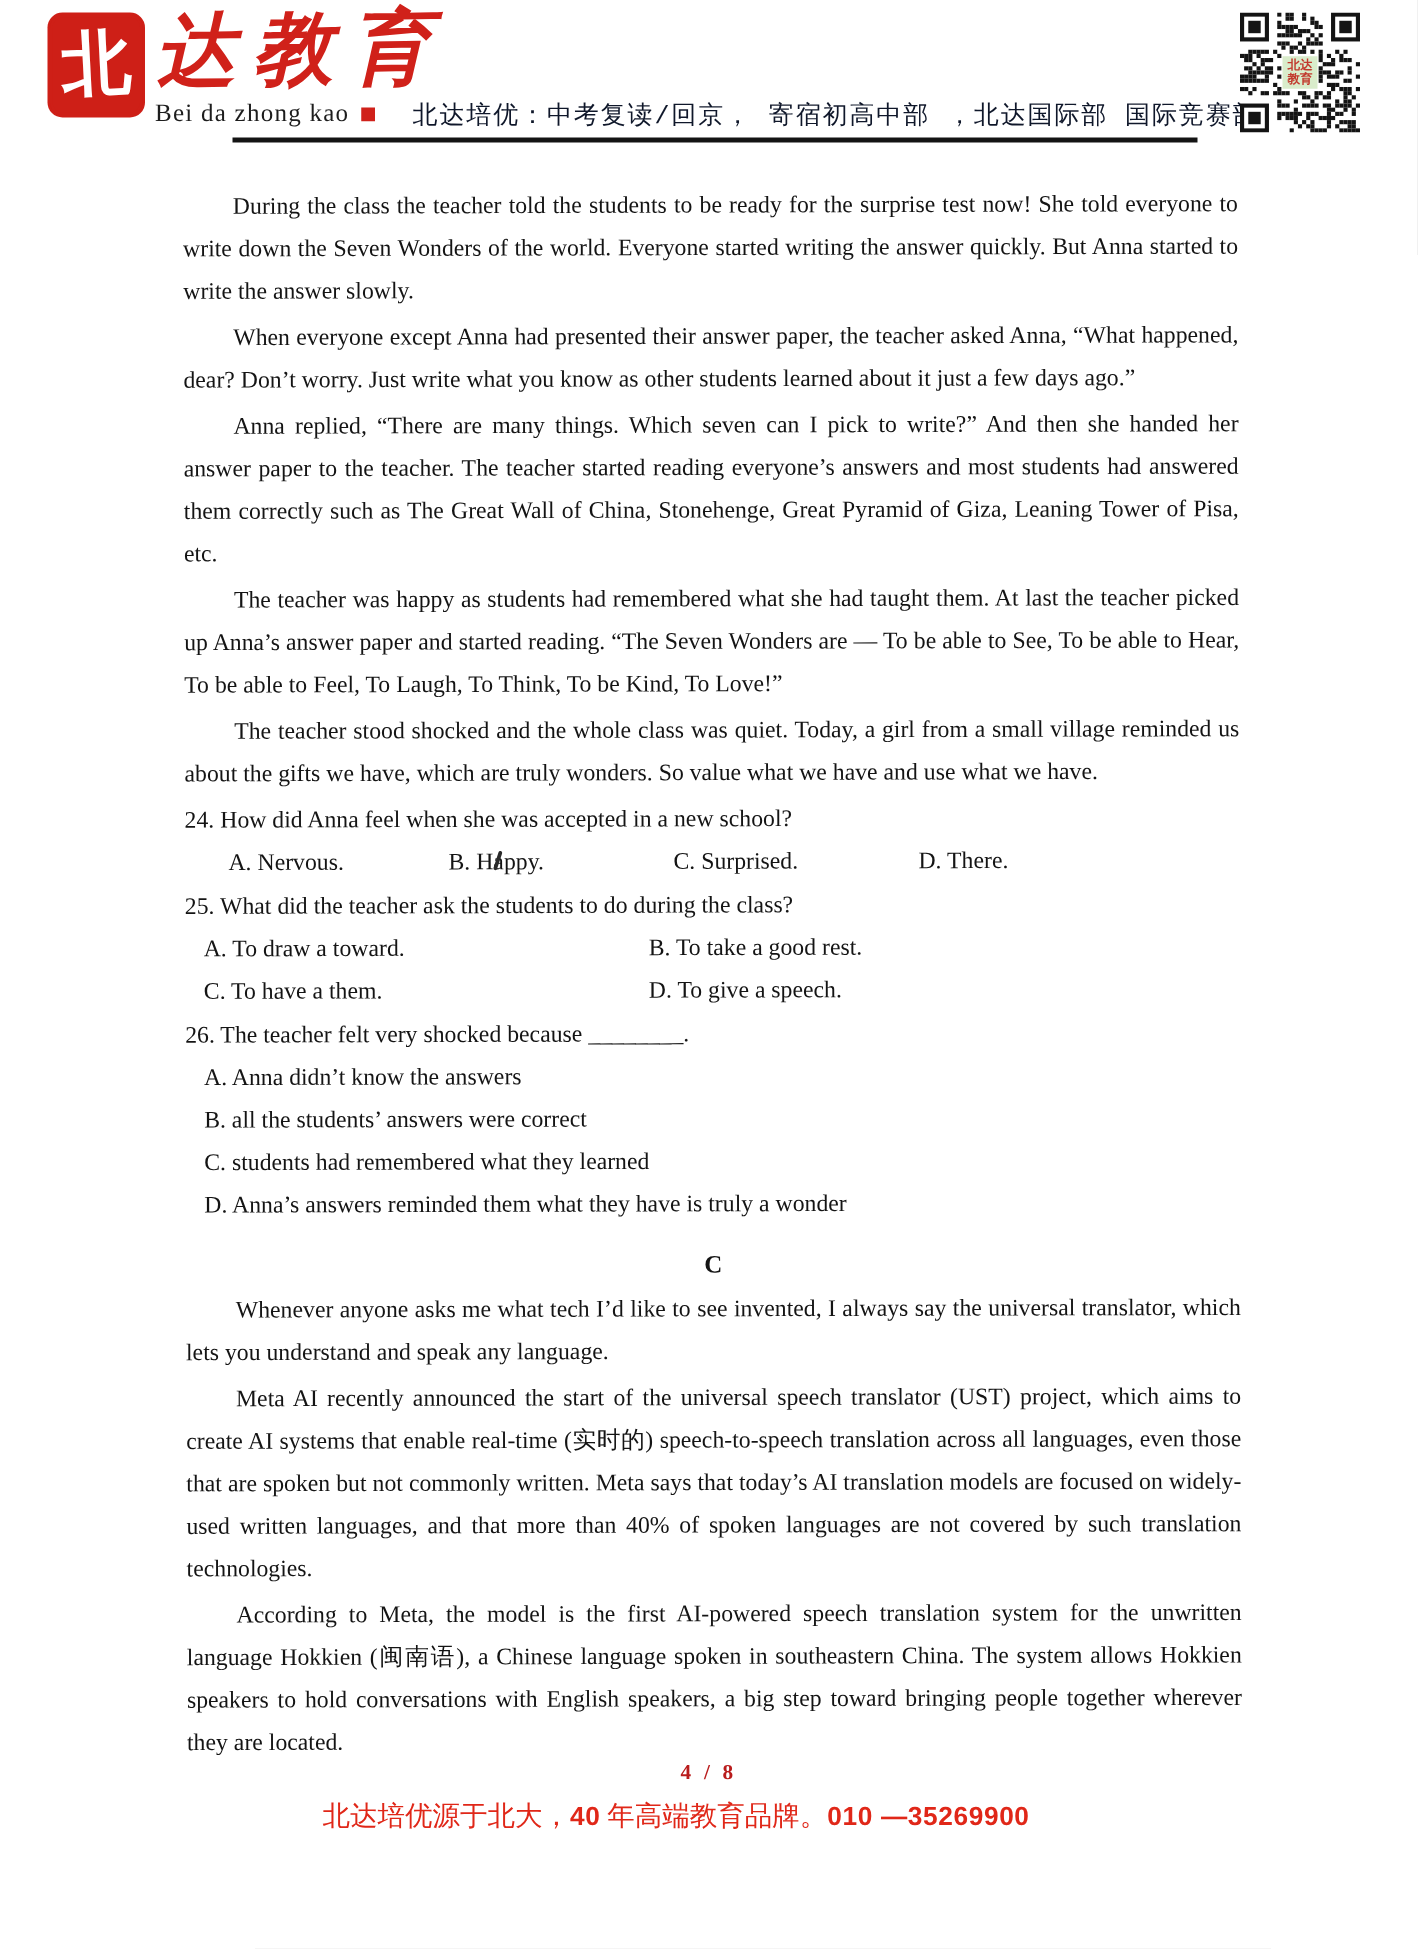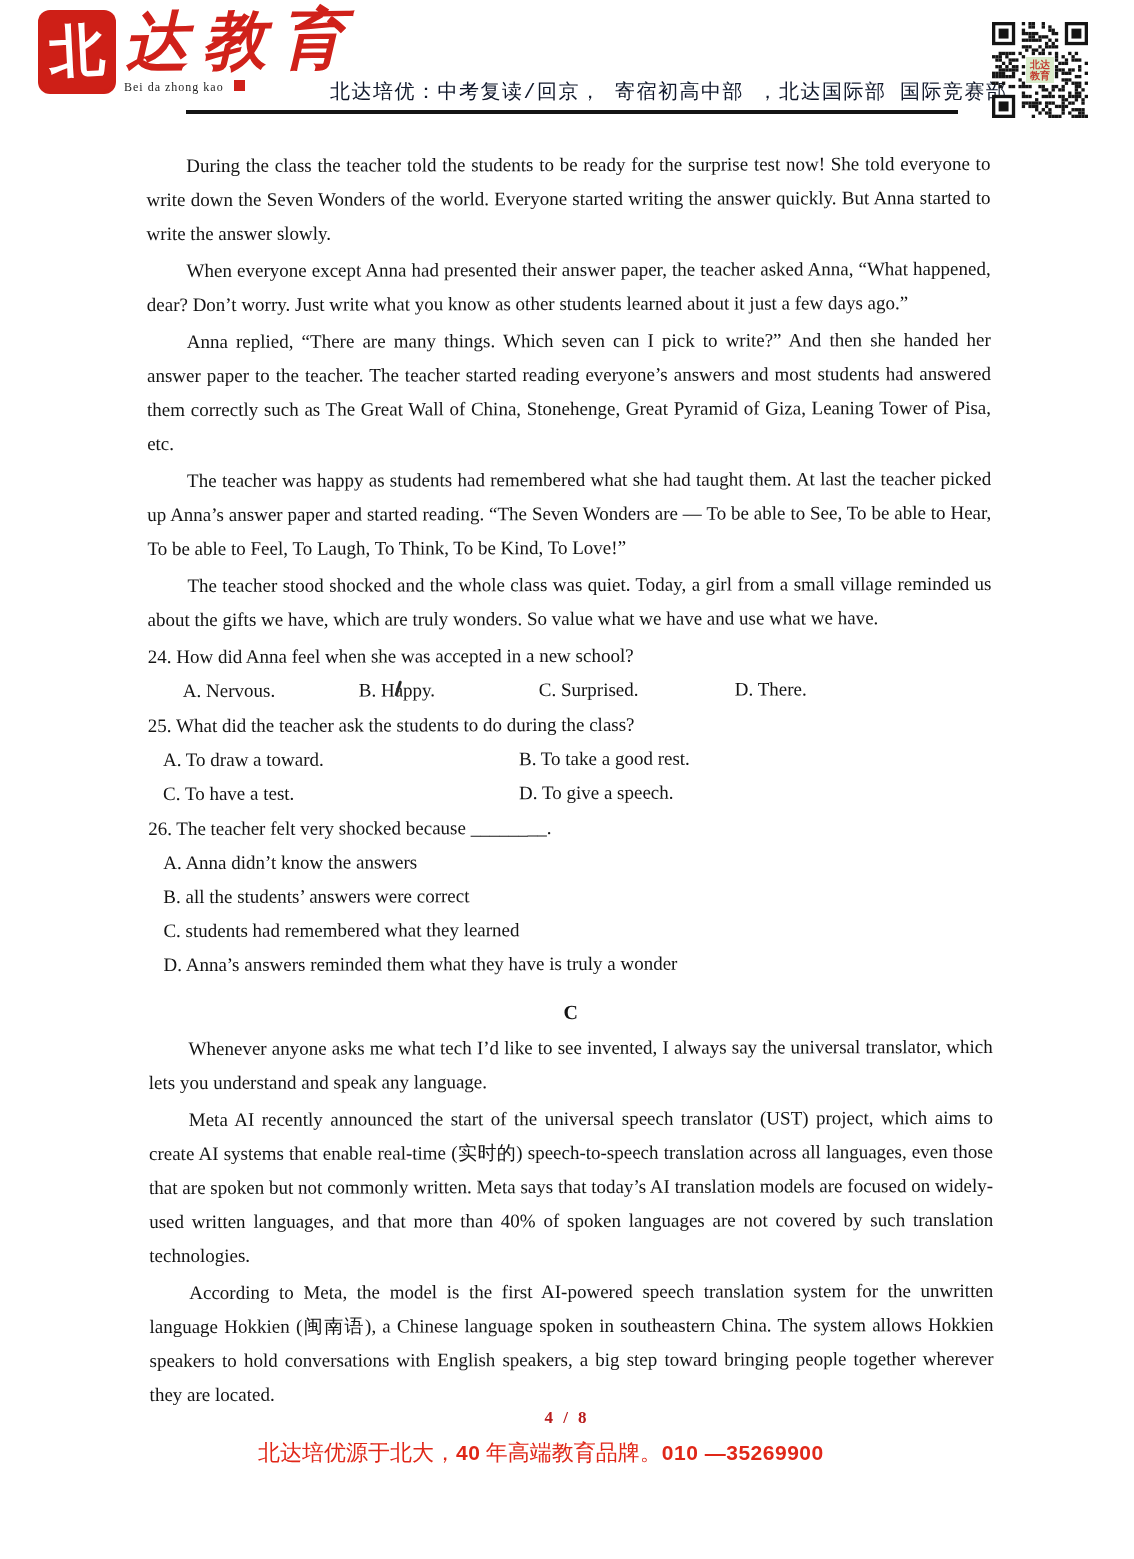--- a/index.html
+++ b/index.html
@@ -33,41 +33,41 @@
     font-size: 64px; line-height: 72px;
     color: #d0211a; font-weight: bold;
     letter-spacing: 14px;
     font-family: "DejaVu Serif", serif;
     font-style: italic;
     transform: rotate(-1deg);
     white-space: nowrap;
   }
   .brand-sub {
     position: absolute; left: 124px; top: 80px;
-    font-size: 12px; color: #1d1d1d;
+    font-size: 20px; color: #1d1d1d;
     font-family: "Liberation Serif", serif;
     letter-spacing: 1px;
   }
   .brand-sub .red-sq {
     display: inline-block; width: 11px; height: 11px;
     background: #d0211a; margin-left: 10px;
   }
   .slogan {
     position: absolute; left: 330px; top: 78px;
     font-size: 20px; color: #0f172a;
     font-family: Liberation Mono, monospace;
     letter-spacing: 1.5px;
     white-space: nowrap;
   }
   .header-rule {
     position: absolute; left: 186px; top: 110px;
     width: 772px; height: 4px; background: #141414;
   }
   .qr {
-    position: absolute; left: 988px; top: 22px;
+    position: absolute; left: 988px; top: 10px;
     width: 104px; height: 96px;
   }
   .qr svg { width: 100%; height: 100%; }
   .qr-badge {
     position: absolute; left: 50%; top: 50%;
     transform: translate(-50%, -50%);
     background: #d9eccb;
     padding: 2px 4px;
     text-align: center;
     font-size: 10px; line-height: 11px;
@@ -421,21 +421,21 @@
         <span class="opt o3">C. Surprised.</span>
         <span class="opt">D. There.</span>
       </div>
     </div>
 
     <div class="question">
       <p class="q-text">25. What did the teacher ask the students to do during the class?</p>
       <div class="opts-grid">
         <span class="opt">A. To draw a toward.</span>
         <span class="opt">B. To take a good rest.</span>
-        <span class="opt">C. To have a test.</span>
+        <span class="opt">C. To have a them.</span>
         <span class="opt">D. To give a speech.</span>
       </div>
     </div>
 
     <div class="question">
       <p class="q-text">26. The teacher felt very shocked because ________.</p>
       <div class="opts-stack">
         <span class="opt">A. Anna didn’t know the answers</span>
         <span class="opt">B. all the students’ answers were correct</span>
         <span class="opt">C. students had remembered what they learned</span>

